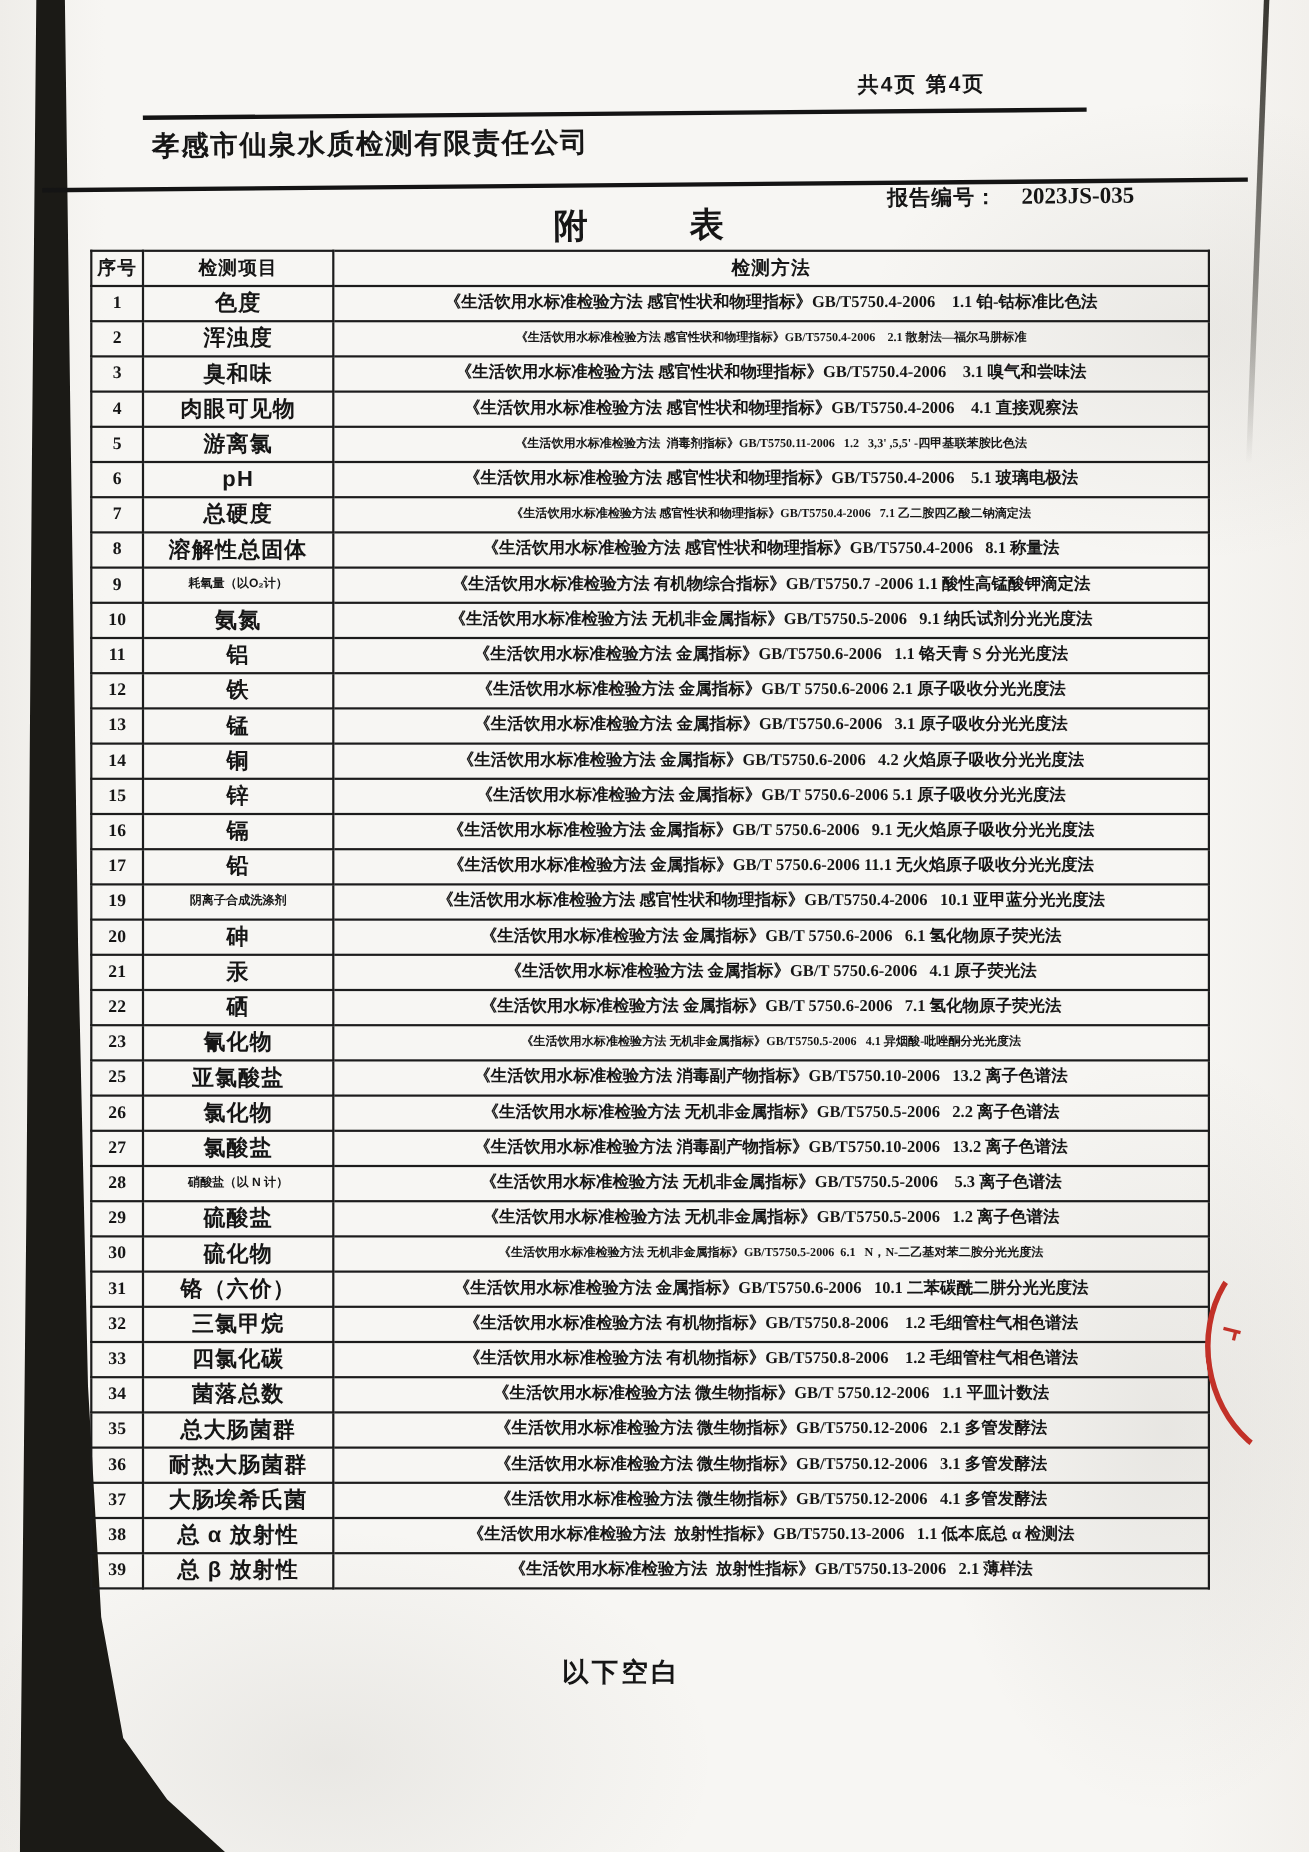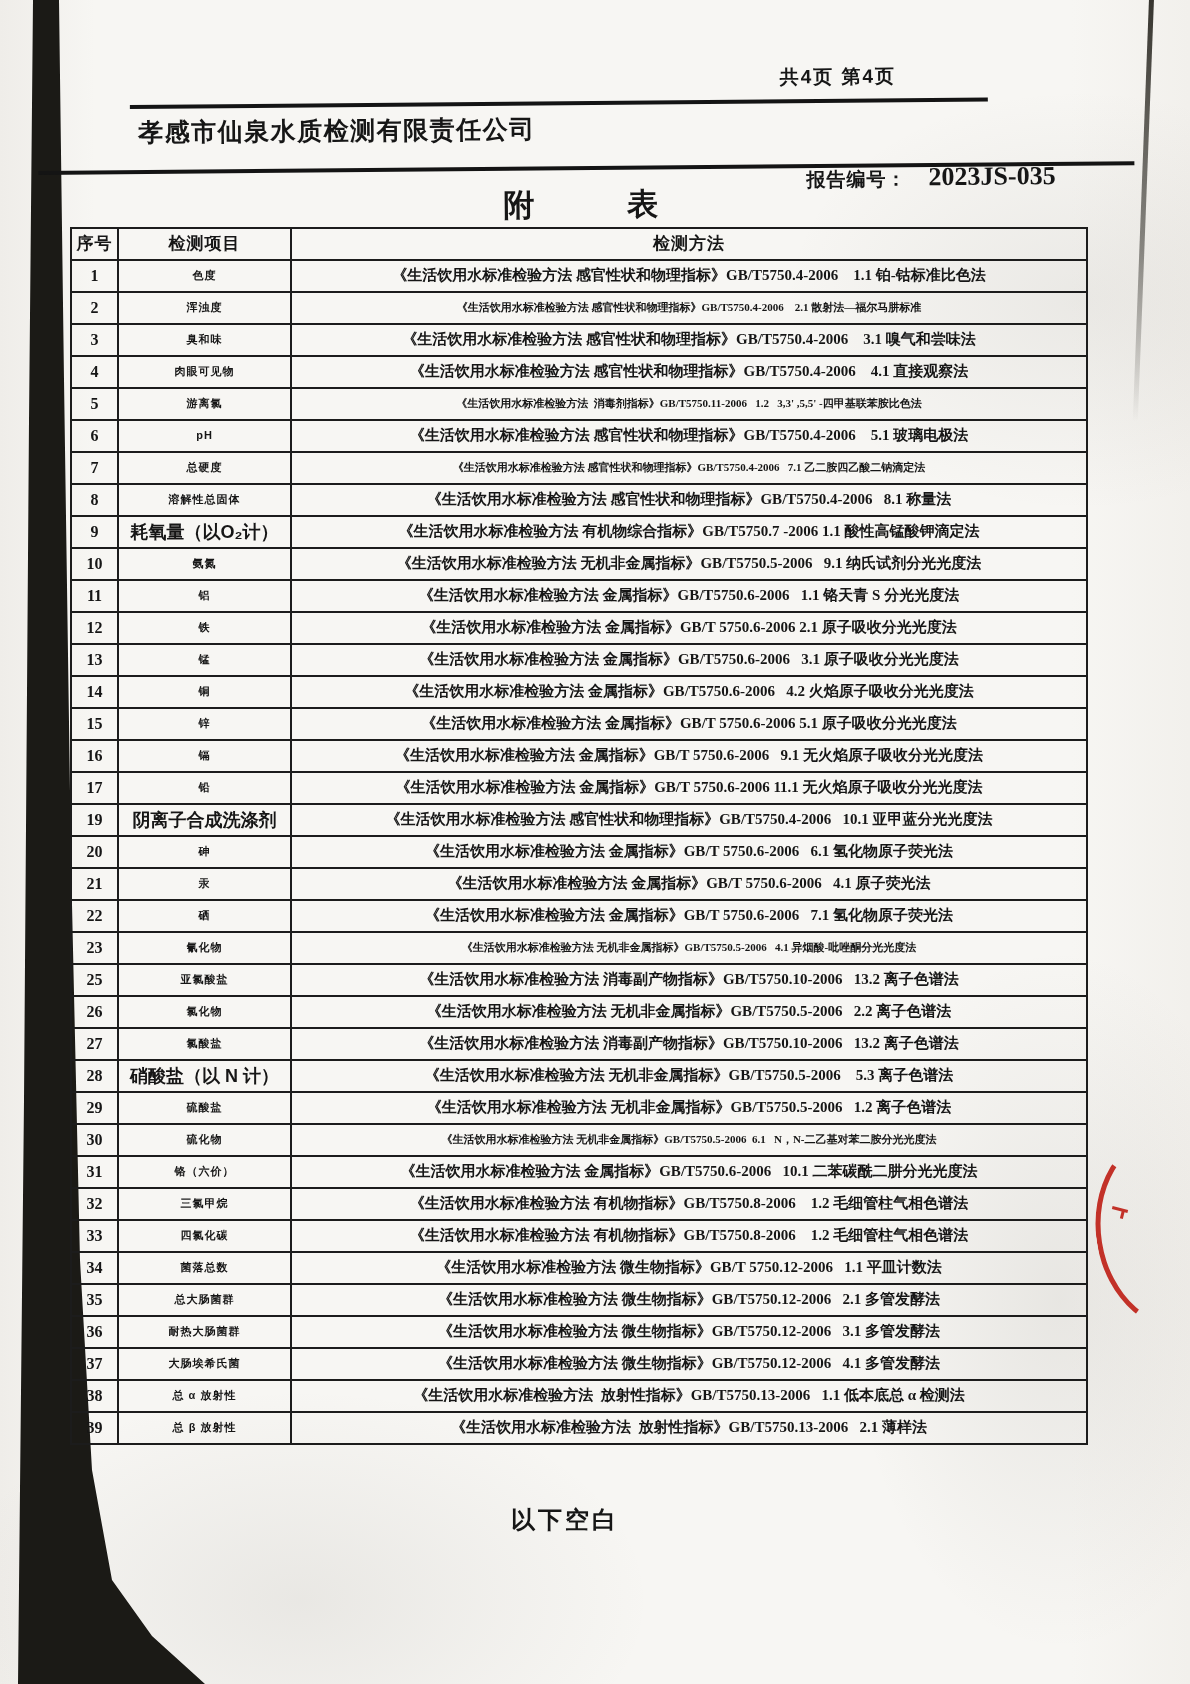--- a/index.html
+++ b/index.html
@@ -36,44 +36,44 @@
     position:absolute;left:780px;top:66px;width:240px;
     font-size:19px;font-weight:bold;letter-spacing:2px;
   }
   .rule-1{position:absolute;left:130px;top:101px;width:858px;height:4px;background:#141414;}
   .company{
     position:absolute;left:138px;top:112px;
     font-size:25px;font-weight:bold;letter-spacing:1.5px;
   }
   .report-line{position:absolute;left:806px;top:129px;display:flex;align-items:baseline;gap:22px;}
   .report-label{font-size:19px;font-weight:bold;letter-spacing:1px;margin-top:40px;}
-  .report-no{font-family:"Liberation Serif", serif;font-size:26px;font-weight:bold;}
+  .report-no{font-family:"Liberation Serif", serif;font-size:21px;font-weight:bold;}
   .rule-2{position:absolute;left:38px;top:166px;width:1096px;height:4px;background:#141414;}
   .doc-title{
     position:absolute;left:0;top:184px;width:1160px;text-align:center;
     font-size:31px;font-weight:bold;
   }
   .doc-title .t2{margin-left:84px;}
 
   
-  .tbl-wrap{position:absolute;left:70px;top:227px;width:1016px;}
+  .tbl-wrap{position:absolute;left:82px;top:227px;width:1016px;}
   table{border-collapse:collapse;table-layout:fixed;width:1016px;}
   col.c-no{width:47px;}
   col.c-item{width:173px;}
   col.c-method{width:796px;}
   th,td{
     border:2px solid #1c1c1c;
     padding:0;margin:0;text-align:center;vertical-align:middle;
     height:30px;line-height:1.05;overflow:hidden;
   }
   th{font-size:17px;font-weight:bold;letter-spacing:1px;}
   tbody tr{height:30.6px;}
   td.no{font-family:"Liberation Serif", serif;font-size:16px;font-weight:bold;}
-  td.item{font-size:11px;font-weight:bold;letter-spacing:1px;}
-  td.item.item-small{font-size:18px;letter-spacing:0;margin-left:20px;}
+  td.item{font-size:20px;font-weight:bold;letter-spacing:1px;}
+  td.item.item-small{font-size:11px;letter-spacing:0;margin-left:20px;}
   td.method{
     font-family:"Liberation Serif", serif;
     font-size:15px;font-weight:bold;white-space:pre;letter-spacing:0;
   }
   td.method.m-small{font-size:11px;}
 
   .footer-note{
     position:absolute;left:0;top:1504px;width:1130px;text-align:center;
     font-size:24px;font-weight:bold;letter-spacing:3px;
   }

